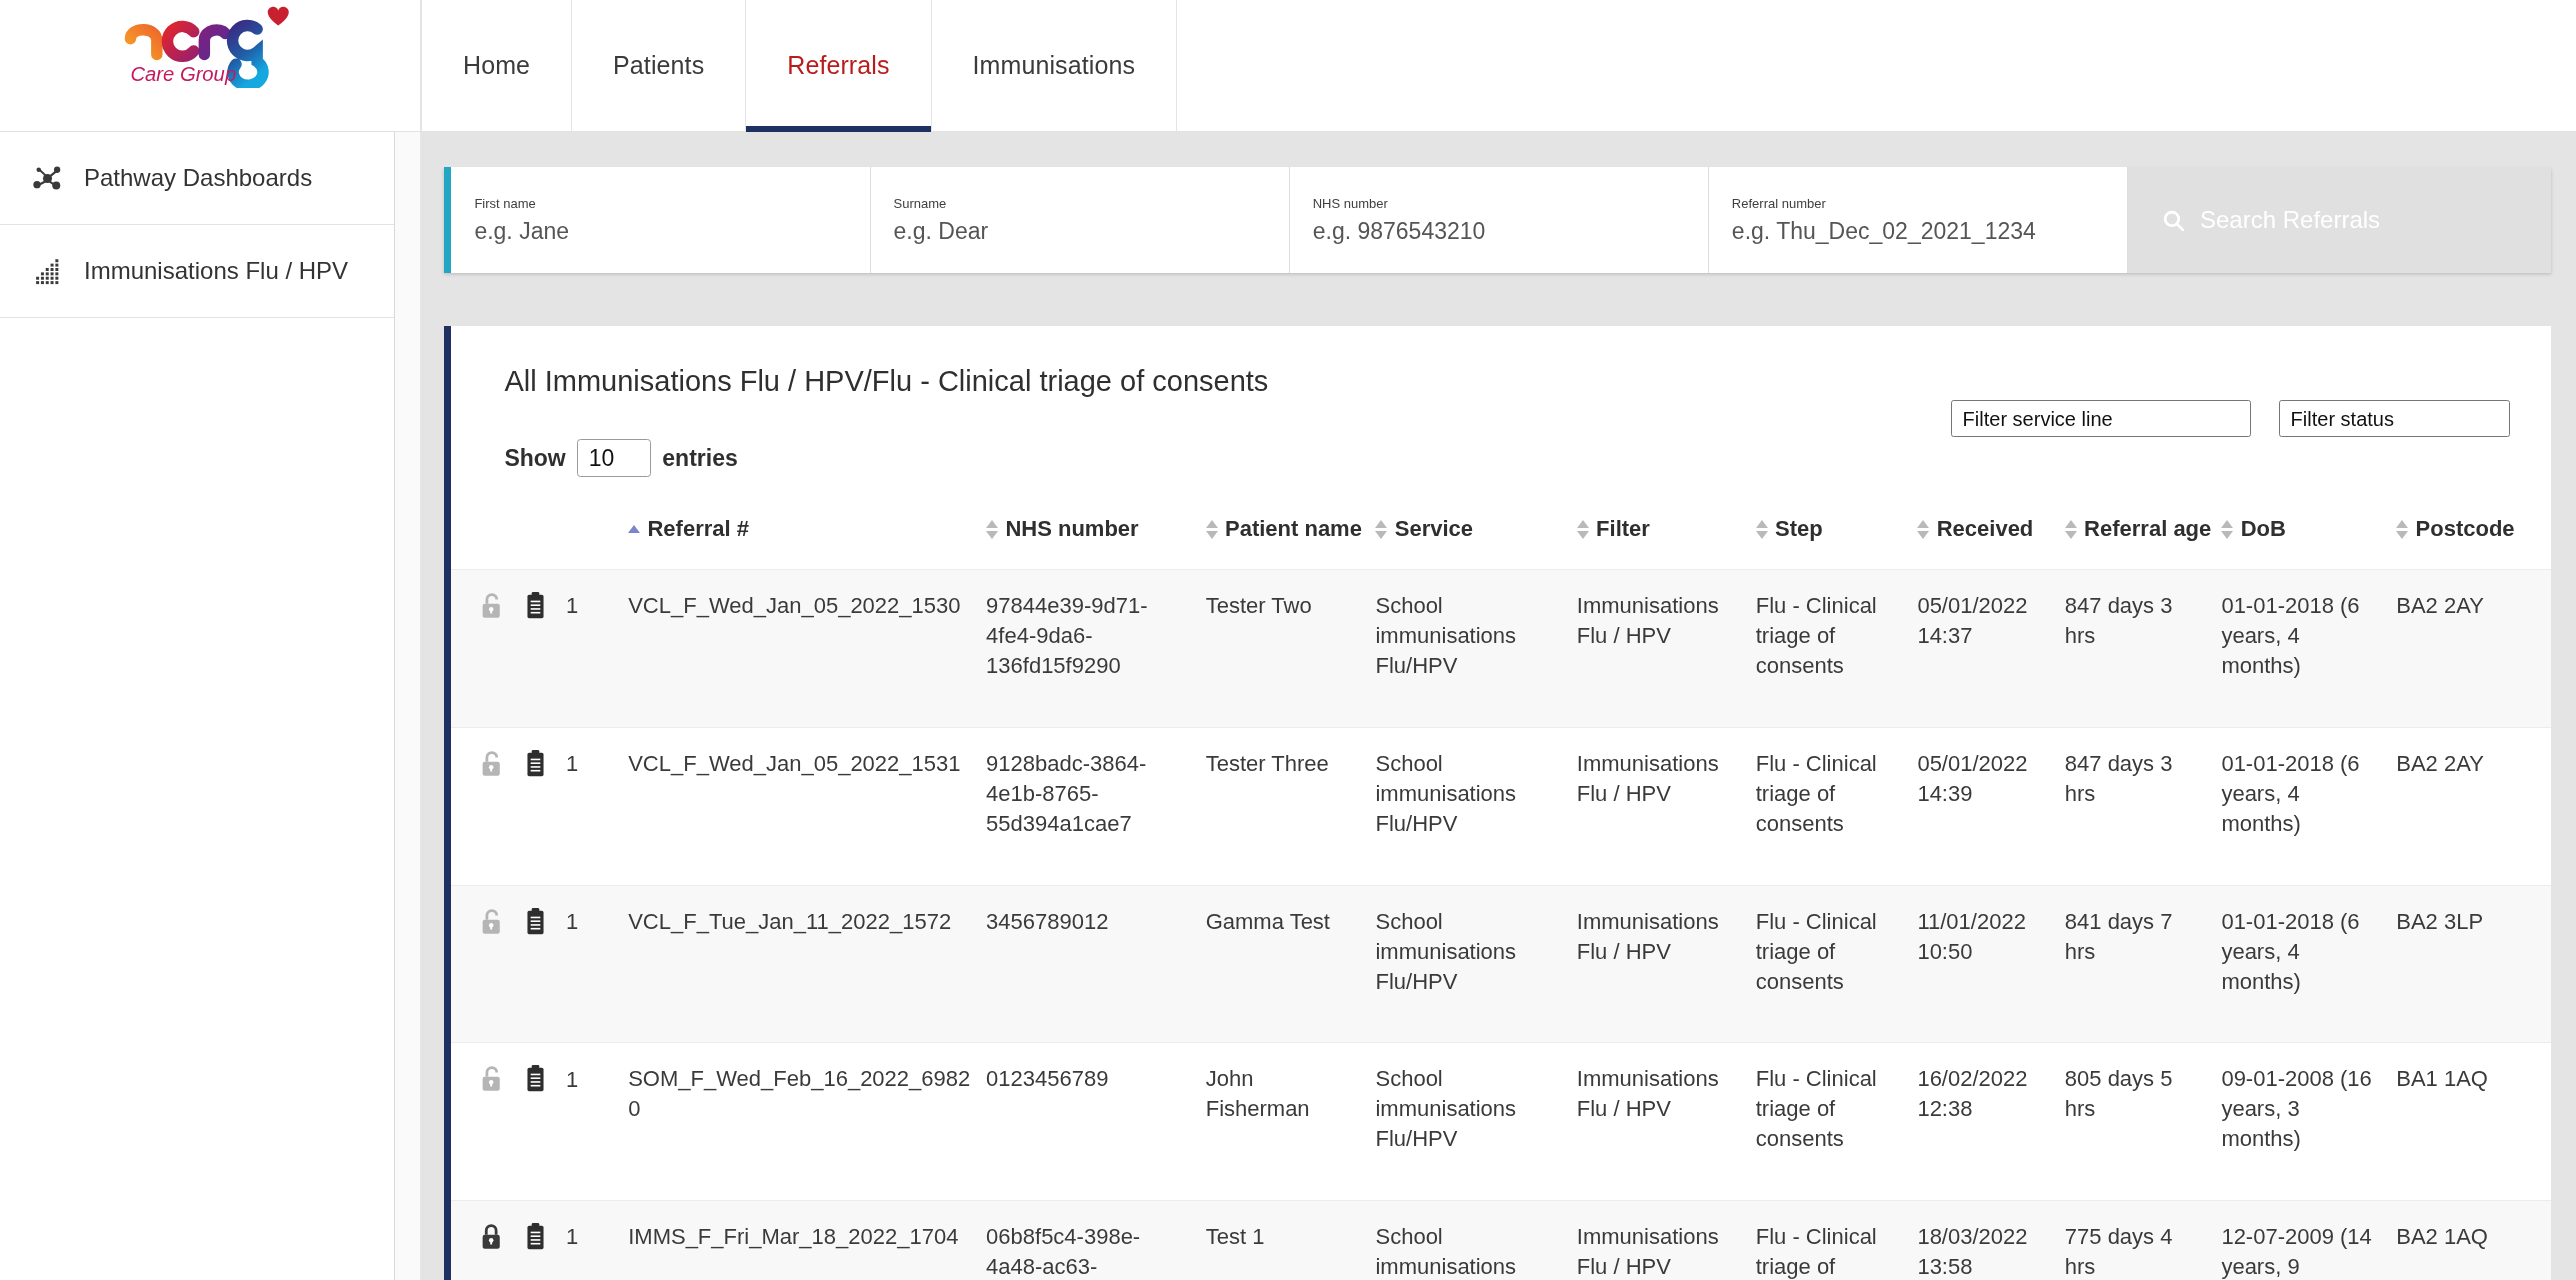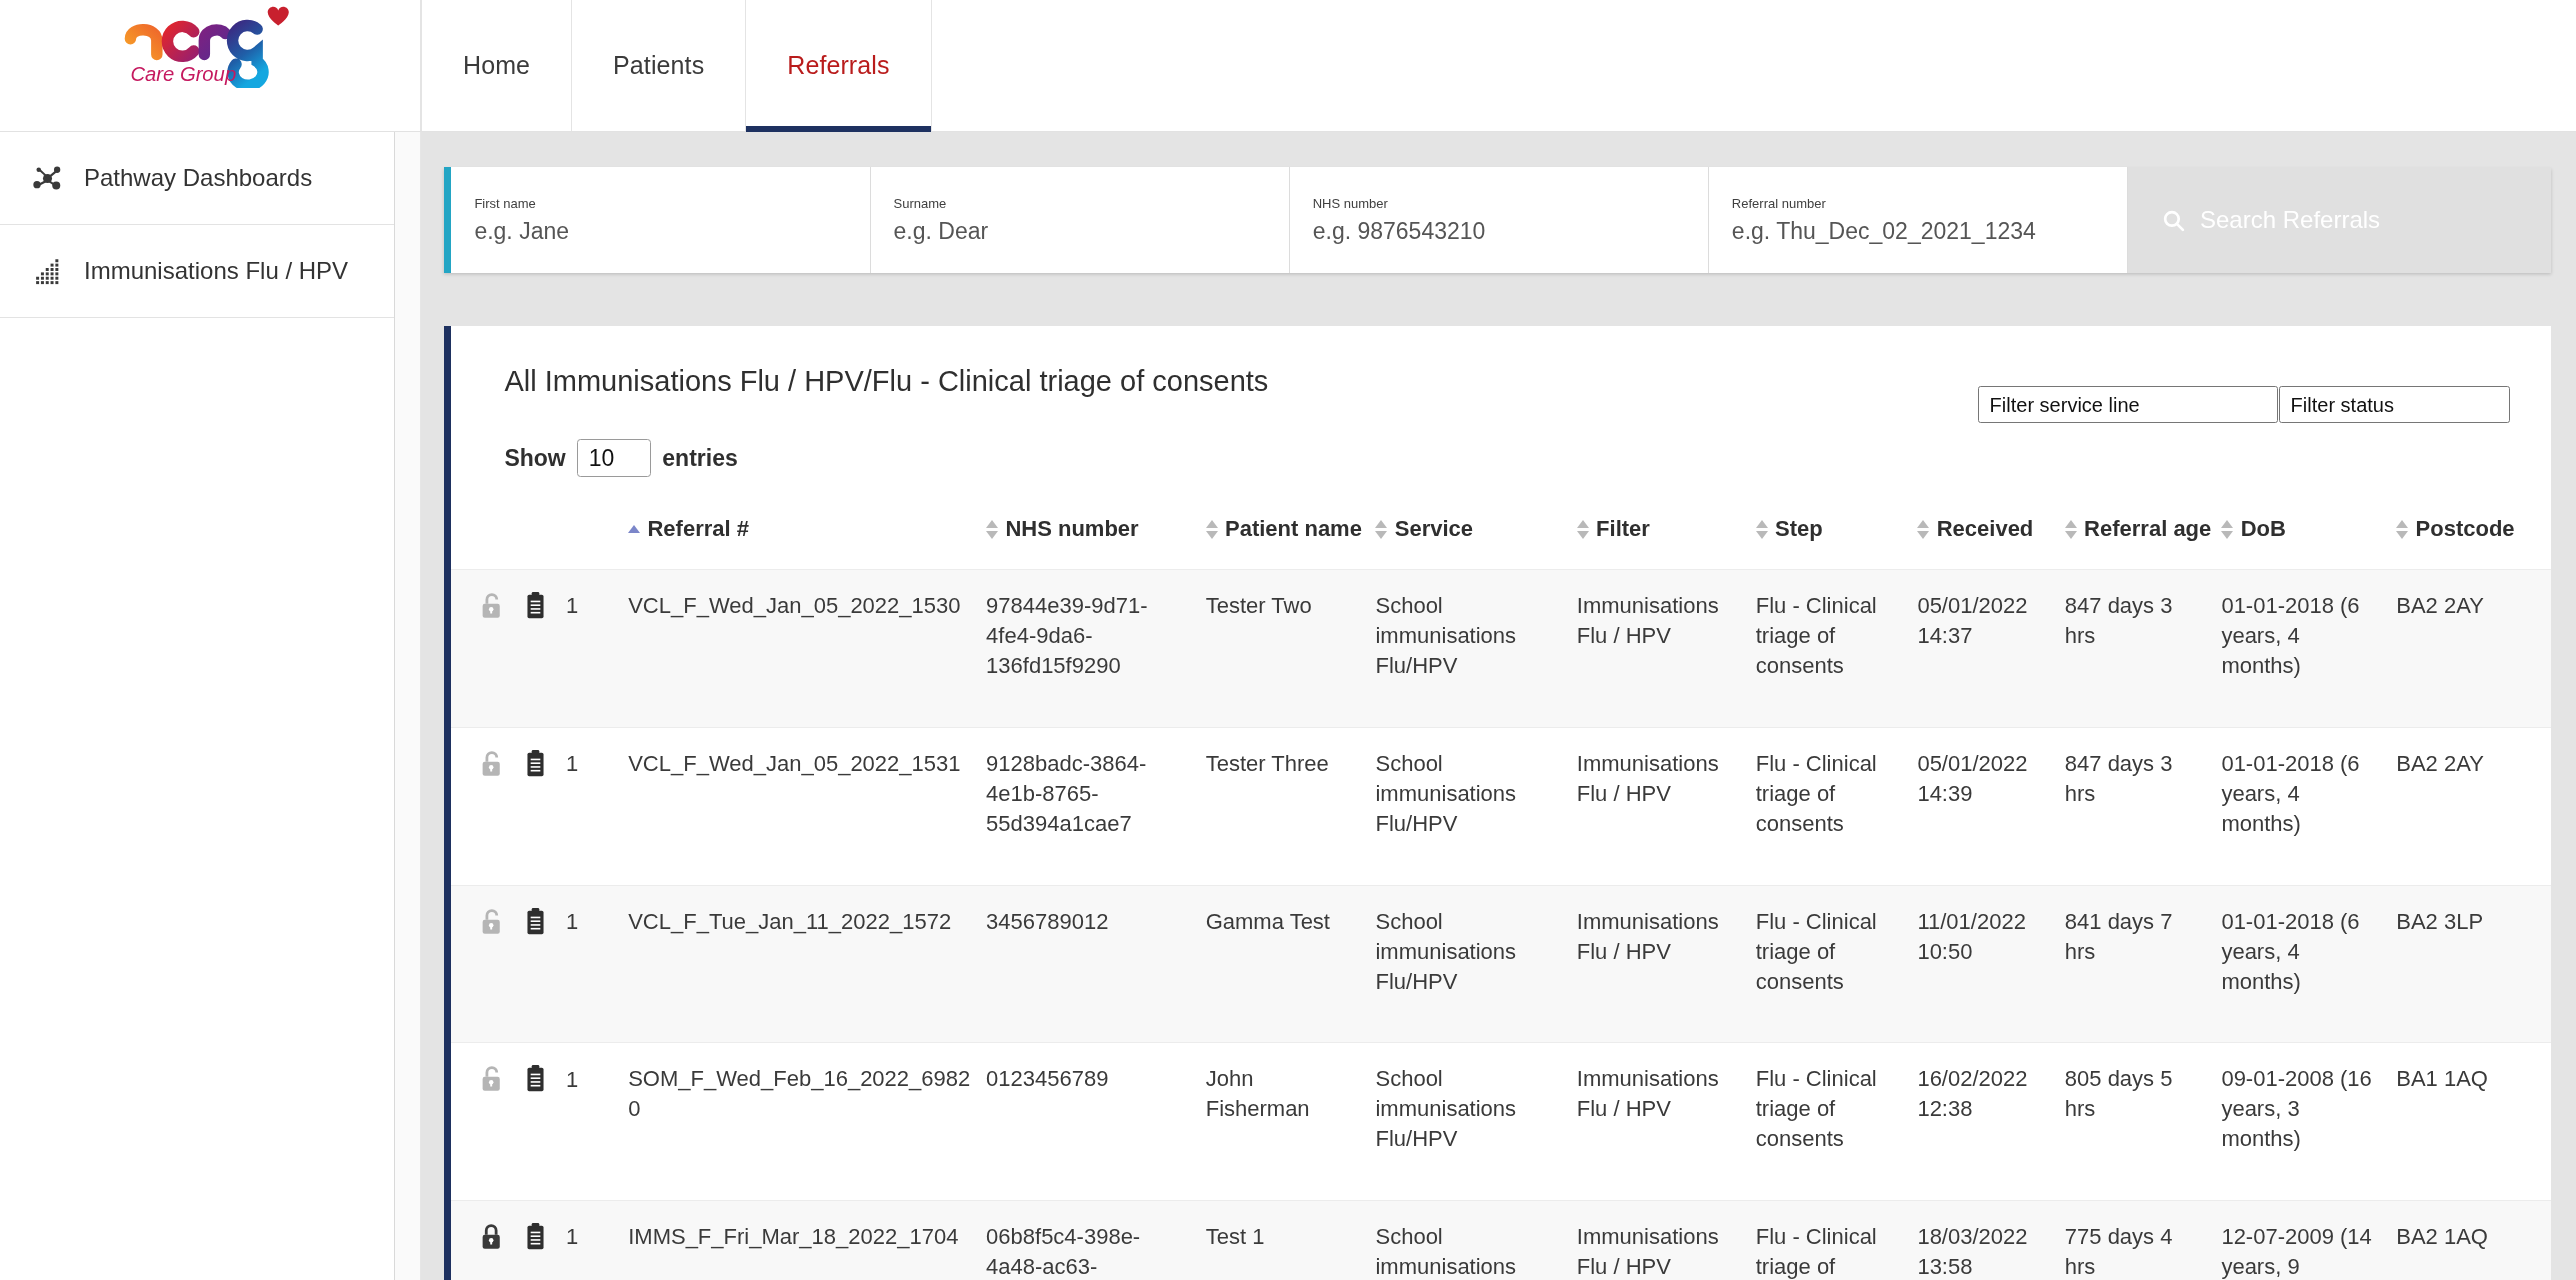--- a/index.html
+++ b/index.html
@@ -76,21 +76,21 @@
   
   .card {
     margin: 53px 25px 0 23px; background: #ffffff;
     border-left: 7px solid #1e3160;
     min-height: 881px;
     position: relative;
   }
   .card-head { padding: 39px 53px 0 53px; }
   .card-title { font-size: 29px; color: #2f2f2f; font-weight: 400; }
 
-  .filters { position: absolute; right: 41px; top: 60px; display: flex; gap: 1px; }
+  .filters { position: absolute; right: 41px; top: 74px; display: flex; gap: 28px; }
   .filter-sel {
     appearance: none; -webkit-appearance: none;
     border: 0.9px solid #767676; border-radius: 2.6px; background: #fff;
     font-size: 20px; font-family: "Liberation Sans", sans-serif; color: #111;
     padding: 6.2px 46px 6.2px 10.6px; height: 37px; cursor: pointer;
   }
   .sel-wrap { position: relative; display: inline-block; }
   .filter-sel.w1 { width: 300px; }
   .filter-sel.w2 { width: 231px; }
 
@@ -186,20 +186,23 @@
 
     <div class="tabs">
       <div class="tab">
           <span>Home</span>
         </div>
       <div class="tab">
           <span>Patients</span>
         </div>
       <div class="tab active">
           <span>Referrals</span>
+        </div>
+      <div class="tab">
+          <span>Immunisations</span>
         </div>
     </div>
   </div>
 
   <div class="body-wrap">
 
     <div class="sidebar">
       <div class="side-item">
         <span class="side-icon">
           <svg width="35" height="35" viewBox="0 0 40 40">

